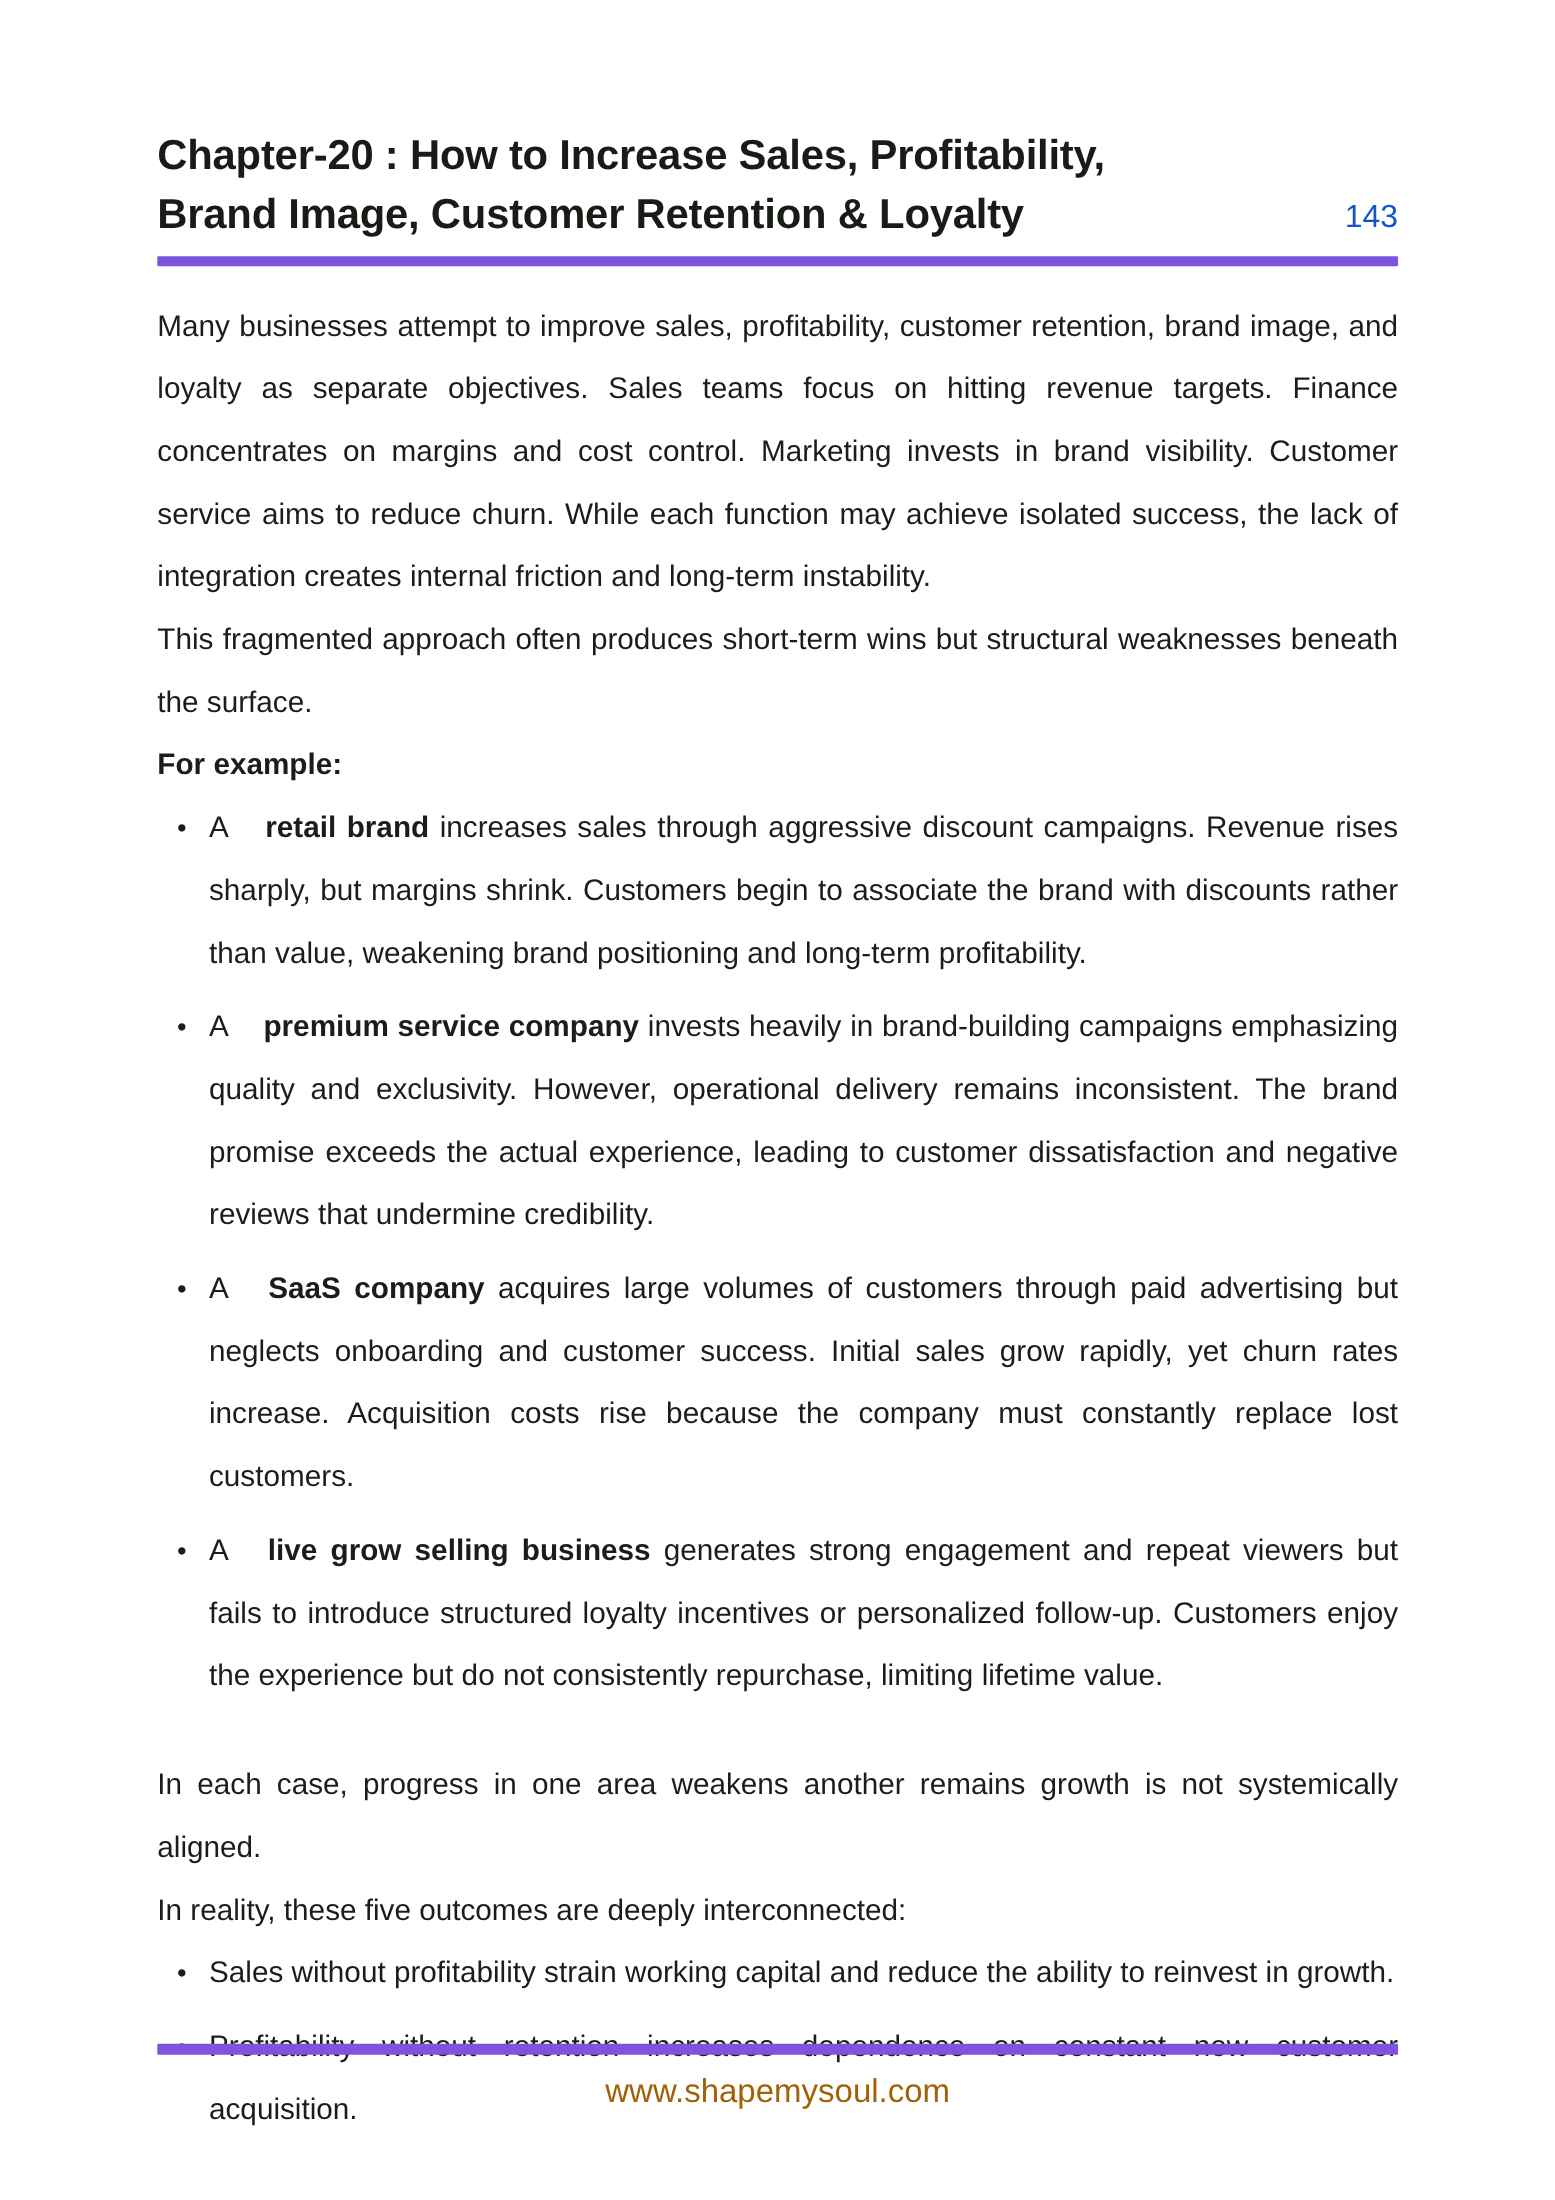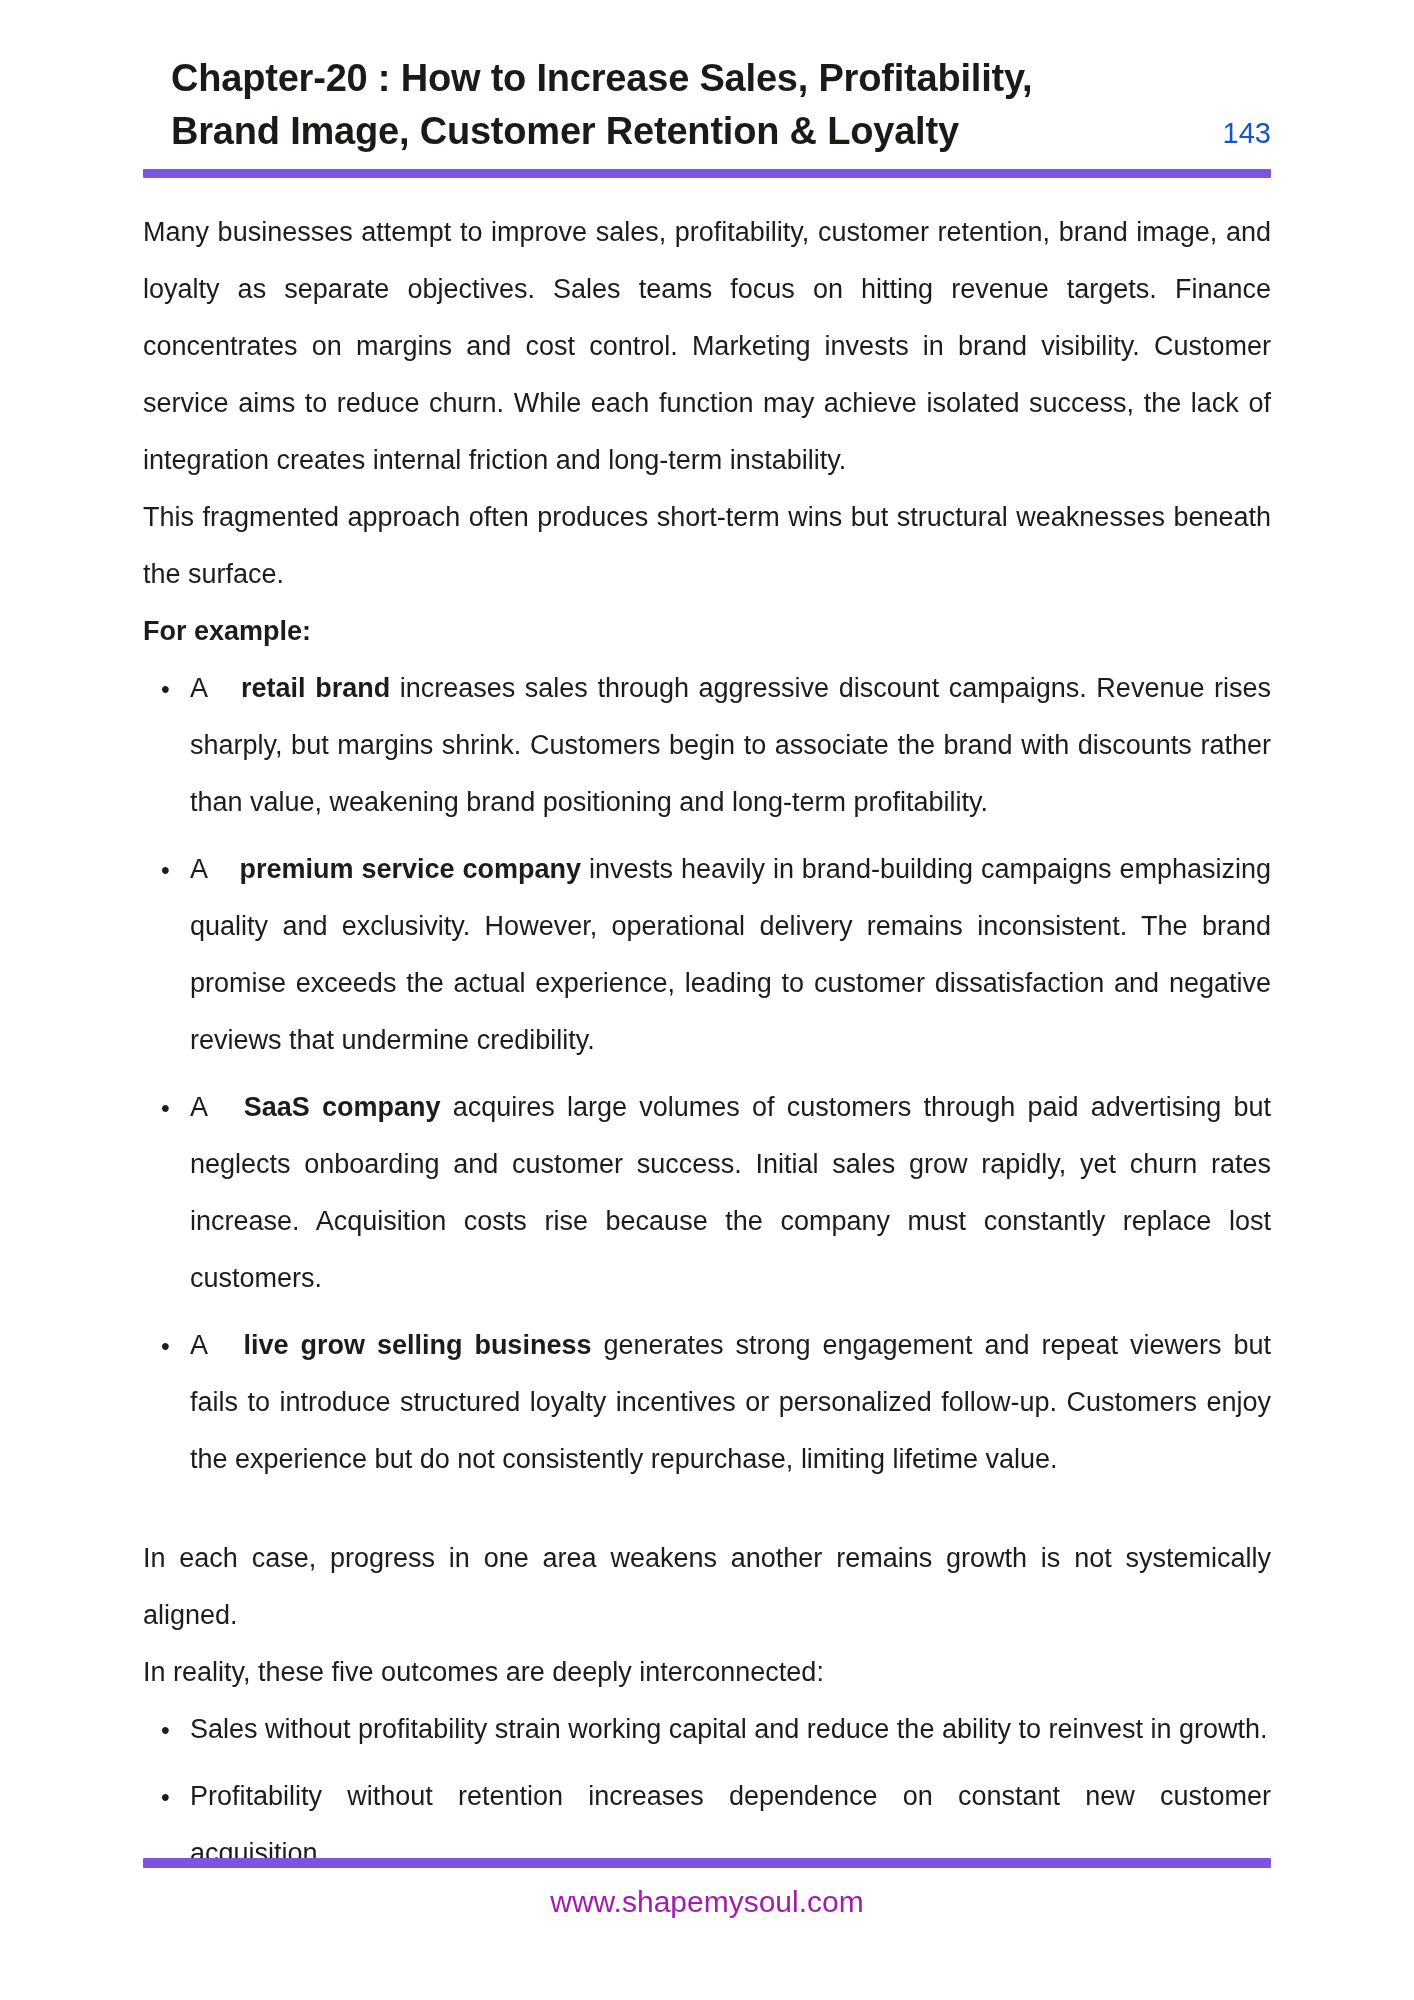--- a/index.html
+++ b/index.html
@@ -8,21 +8,21 @@
     height: 2000px;
     background: #ffffff;
     font-family: "Liberation Sans", "DejaVu Sans", sans-serif;
     color: #1c1c1c;
     position: relative;
     overflow: hidden;
   }
   .page { padding: 0 143px; position: relative; }
 
   
-  .header { position: relative; padding-top: 52px; margin-left: 28px; }
+  .header { position: relative; padding-top: 116px; }
   .chapter-title {
     margin: 0;
     font-size: 38px;
     line-height: 53px;
     font-weight: 700;
     color: #181c16;
     letter-spacing: -0.2px;
   }
   .chapter-title .line { white-space: nowrap; }
   .page-number {
@@ -76,21 +76,21 @@
     left: 143px;
     right: 143px;
     top: 1858px;
   }
   .rule-bottom { height: 10px; }
   .website-url {
     text-align: center;
     font-size: 30px;
     line-height: 36px;
     margin-top: 16px;
-    color: #a21caf;
+    color: #a16207;
     font-weight: 400;
   }
 </style>
 </head>
 <body>
 
 <div class="page">
 
   <div class="header">
     <h1 class="chapter-title">

